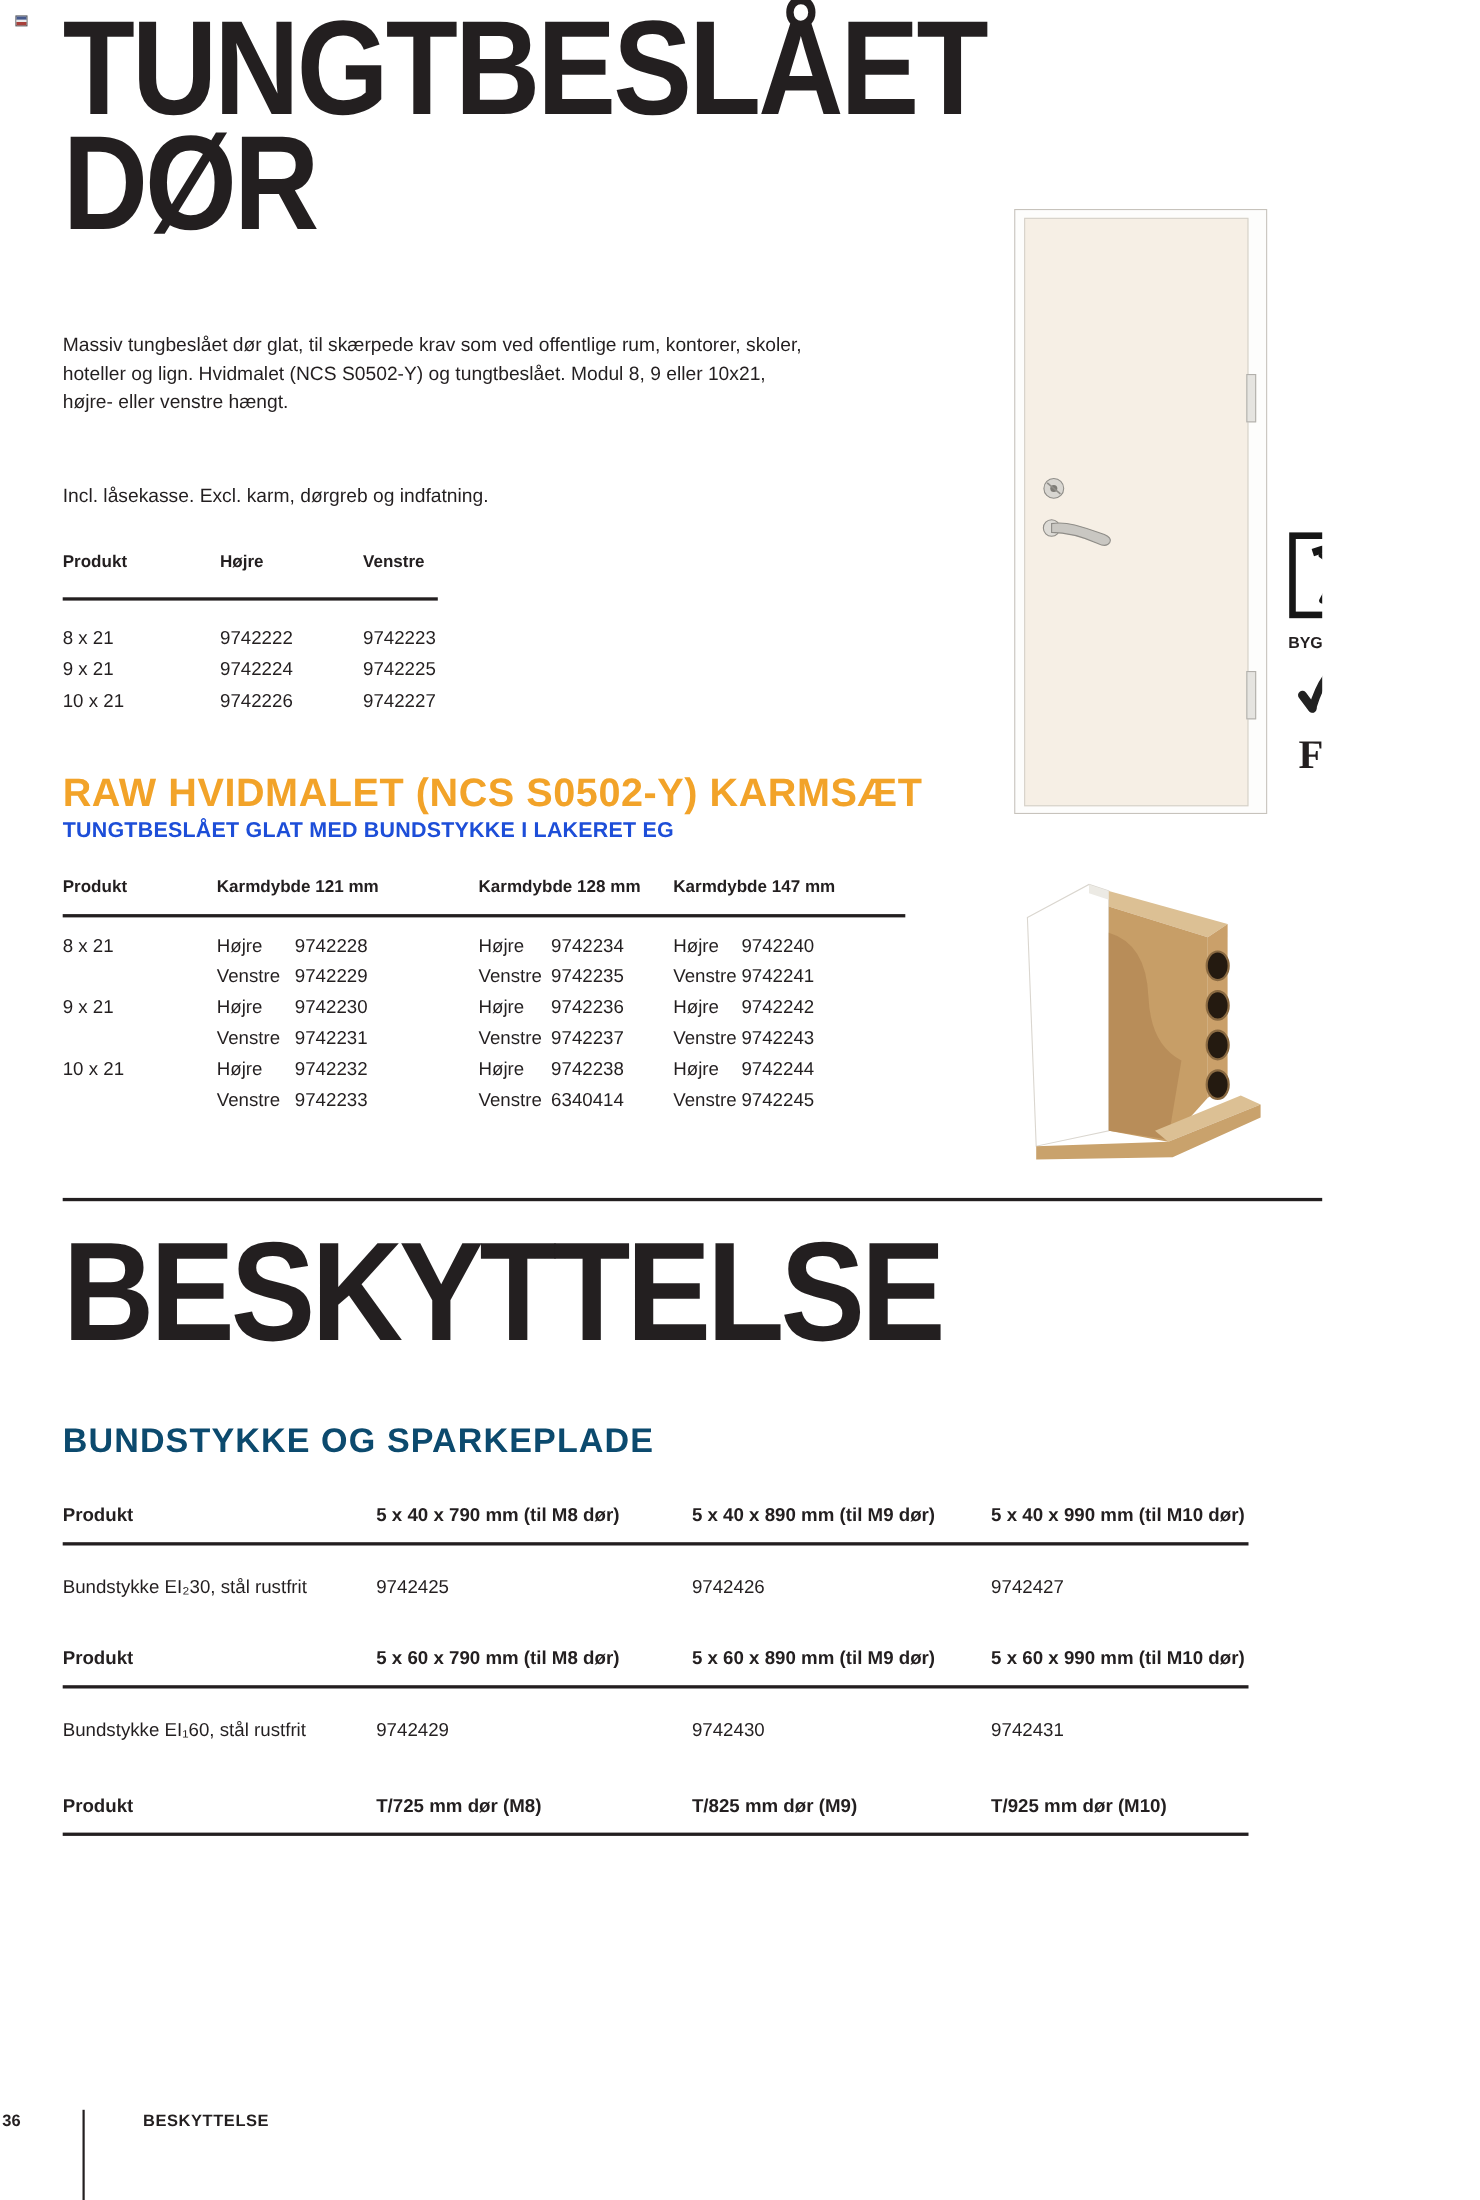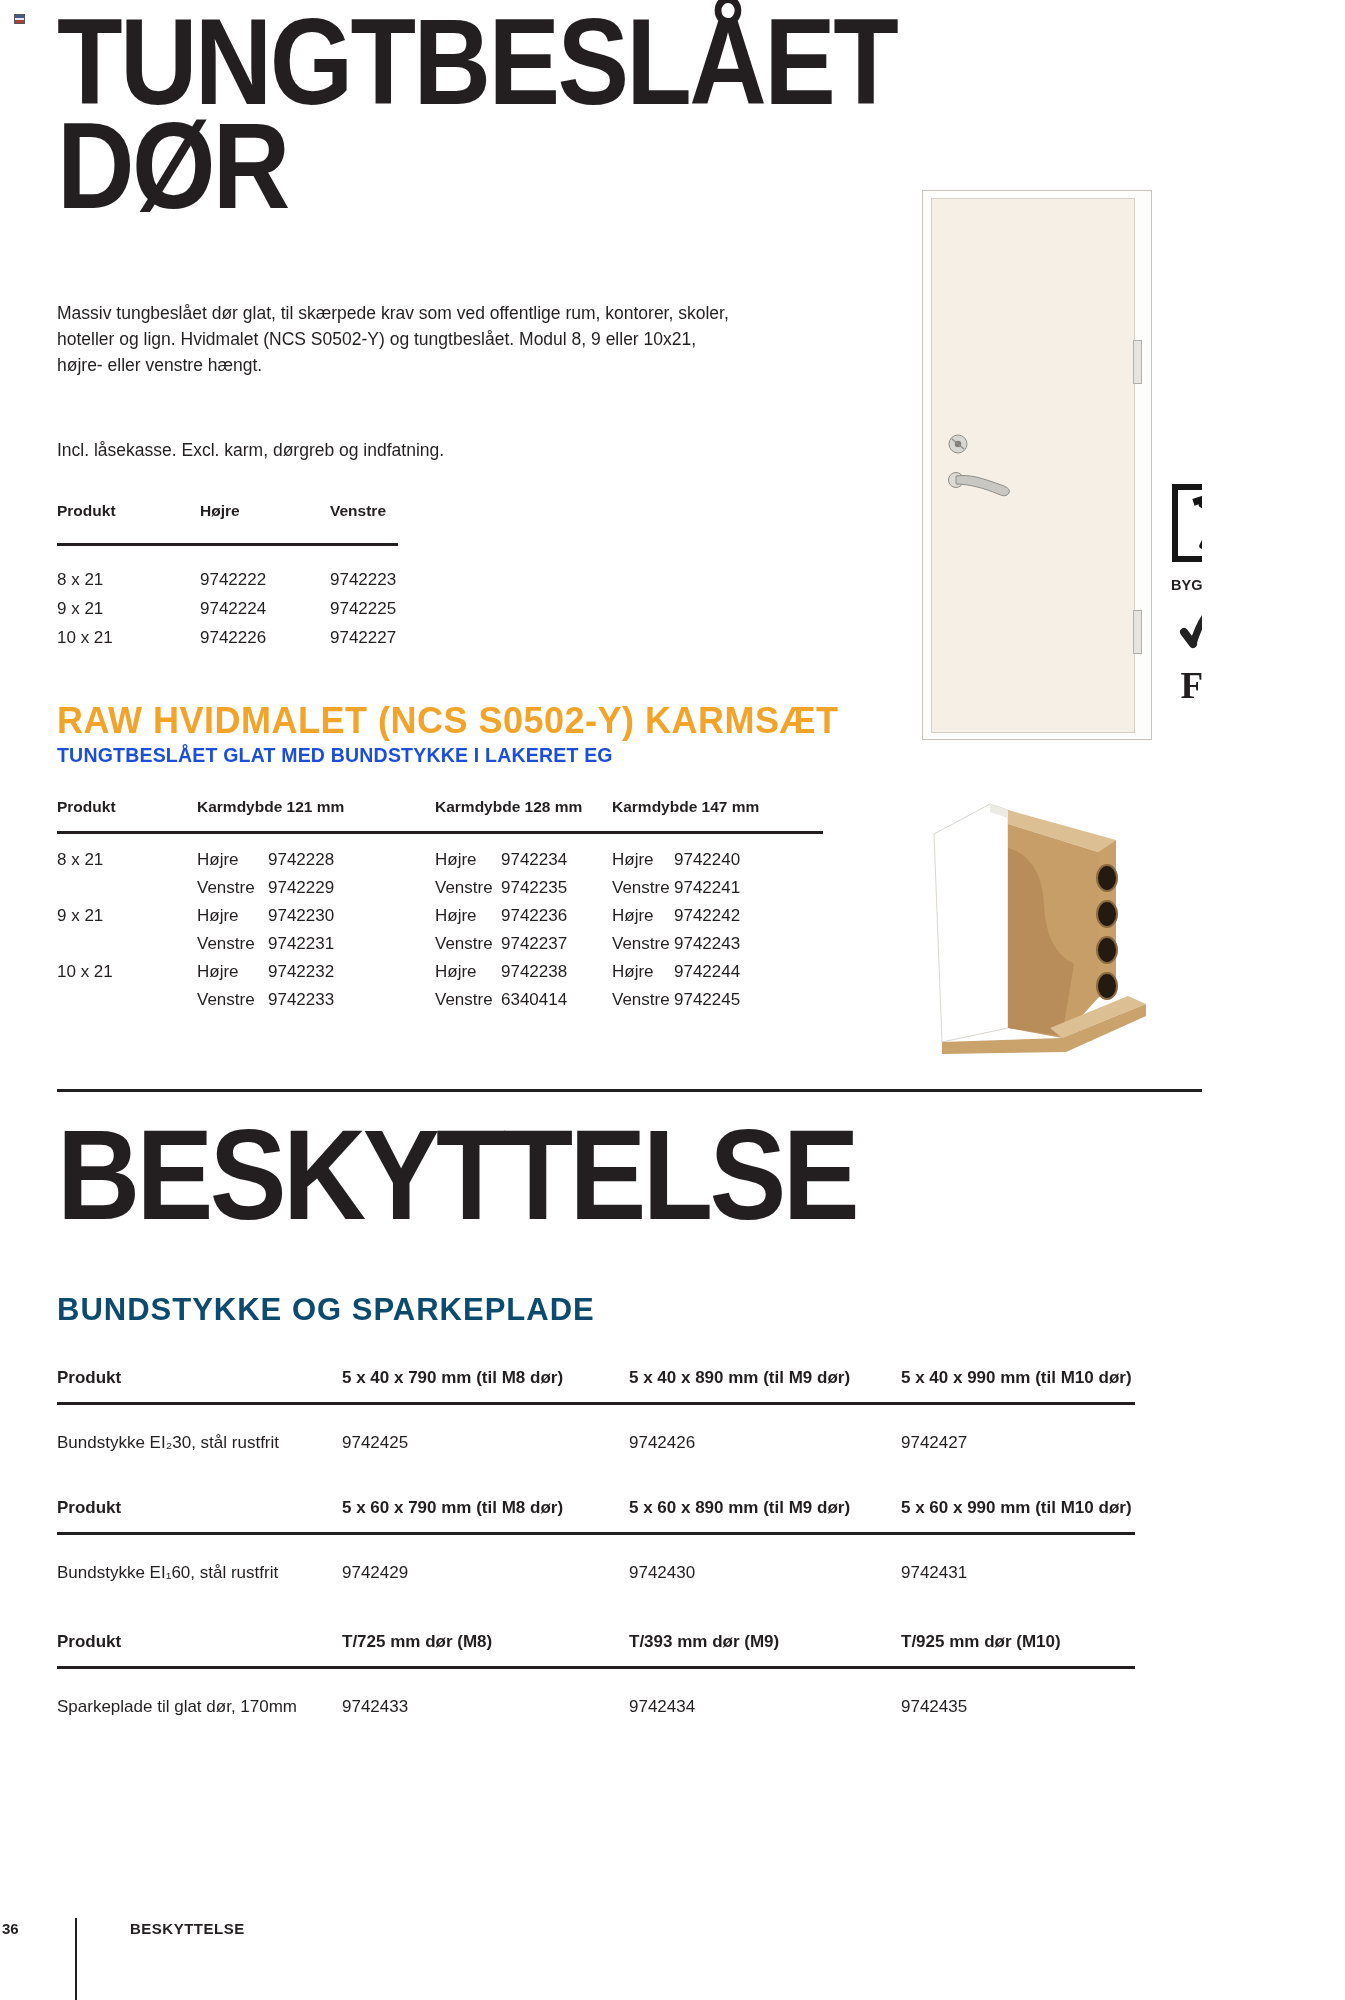--- a/index.html
+++ b/index.html
@@ -253,28 +253,22 @@
       <span>9742429</span>
       <span>9742430</span>
       <span>9742431</span>
     </div>
   </div>
 
   <div class="bt bt-c">
     <div class="bt-head">
       <span>Produkt</span>
       <span>T/725 mm dør (M8)</span>
-      <span>T/393 mm dør (M9)</span>
+      <span>T/825 mm dør (M9)</span>
       <span>T/925 mm dør (M10)</span>
-    </div>
-    <div class="bt-row">
-      <span>Sparkeplade til glat dør, 170mm</span>
-      <span>9742433</span>
-      <span>9742434</span>
-      <span>9742435</span>
     </div>
   </div>
 
   <div class="footer-num">36</div>
   <div class="footer-line"></div>
   <div class="footer-label">BESKYTTELSE</div>
 
 </div>
 
 </body></html>

